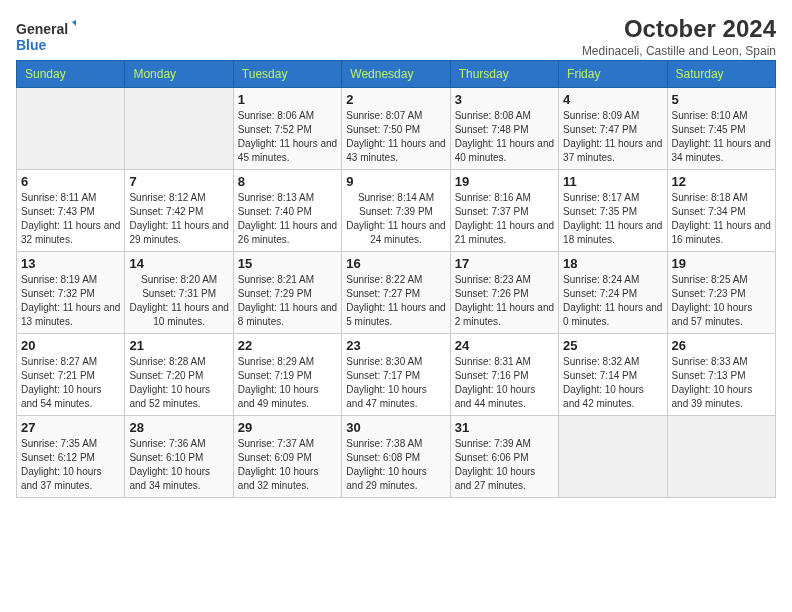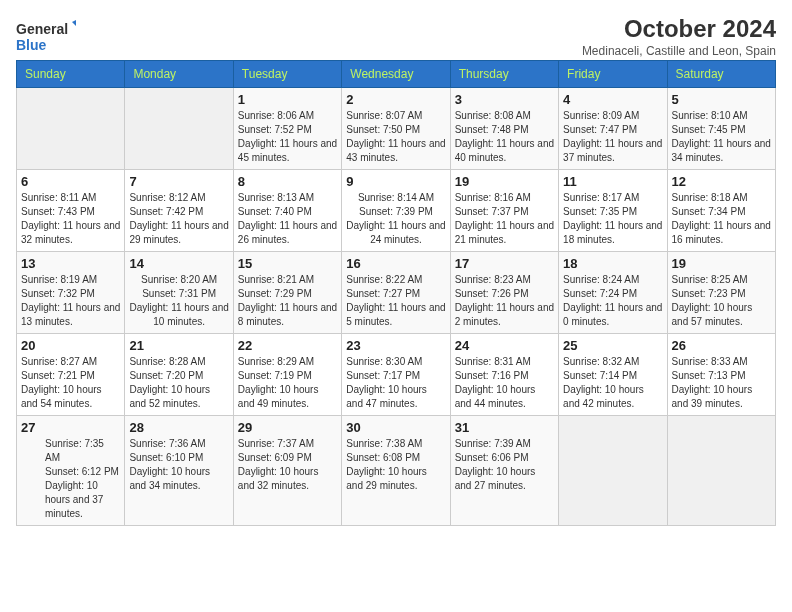--- a/index.html
+++ b/index.html
@@ -262,21 +262,21 @@
         <td>
           <div class="day-num">26</div>
           <div class="day-info" style="white-space: pre-line;">Sunrise: 8:33 AM
 Sunset: 7:13 PM
 Daylight: 10 hours and 39 minutes.</div>
         </td>
       </tr>
       <tr>
         <td>
           <div class="day-num">27</div>
-          <div class="day-info" style="white-space: pre-line; margin-left: 24px;">Sunrise: 7:35 AM
+          <div class="day-info" style="white-space: pre-line;">Sunrise: 7:35 AM
 Sunset: 6:12 PM
 Daylight: 10 hours and 37 minutes.</div>
         </td>
         <td>
           <div class="day-num">28</div>
           <div class="day-info" style="white-space: pre-line;">Sunrise: 7:36 AM
 Sunset: 6:10 PM
 Daylight: 10 hours and 34 minutes.</div>
         </td>
         <td>

